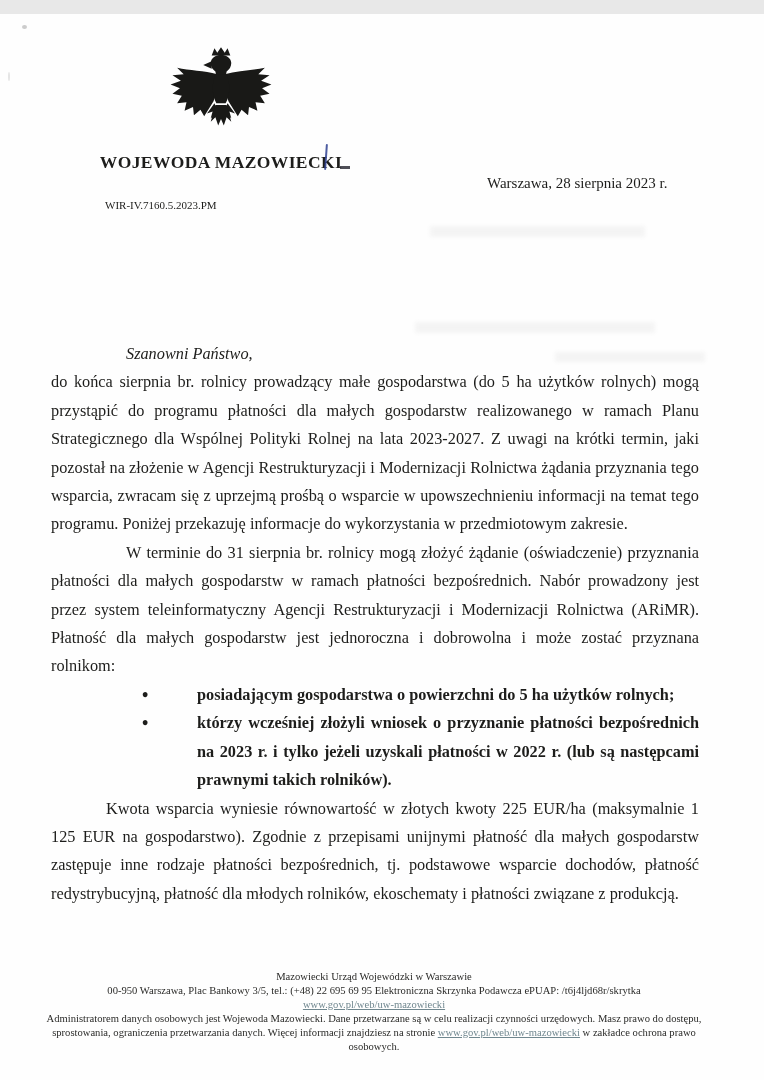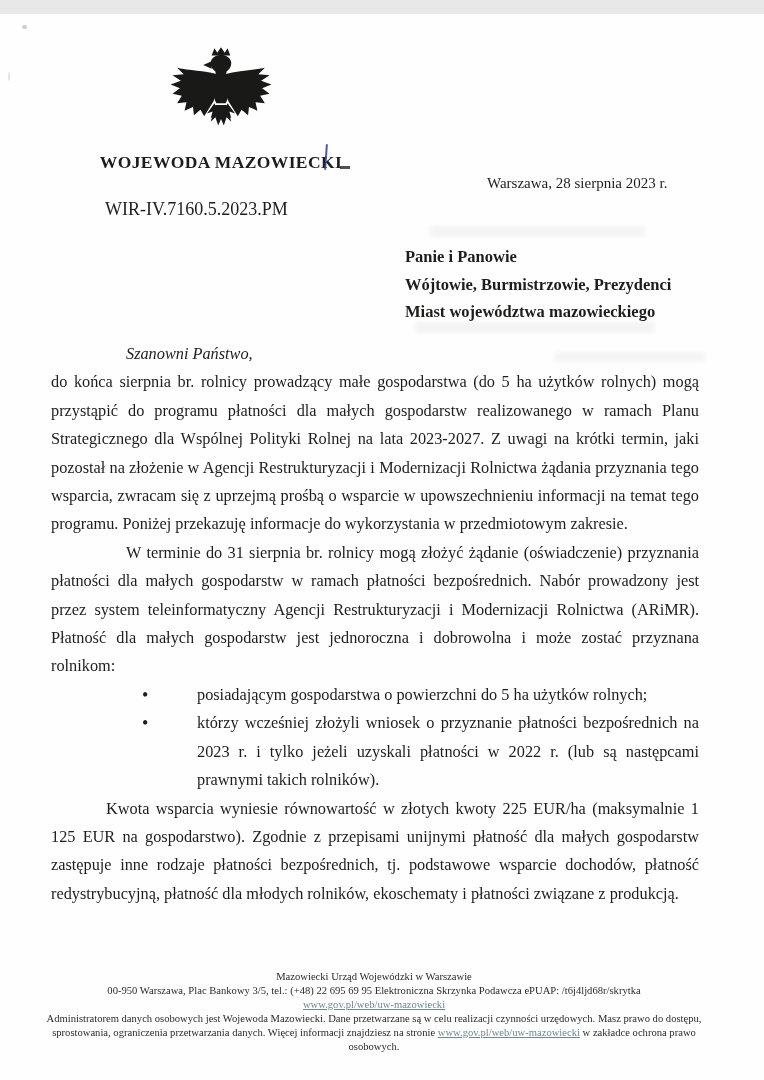--- a/index.html
+++ b/index.html
@@ -29,37 +29,37 @@
     background: #2e3f91;
     transform: rotate(4deg);
     border-radius: 1px;
     opacity: .85;
   }
   .pen-dot {
     position: absolute; left: 340px; top: 152px;
     width: 10px; height: 2.5px; background:#23232d; opacity:.8;
   }
   .place-date { position: absolute; left: 487px; top: 161px; font-size: 15px; white-space: nowrap; }
-  .ref-number { position: absolute; left: 105px; top: 185px; font-size: 18px; white-space: nowrap; }
+  .ref-number { position: absolute; left: 105px; top: 185px; font-size: 11px; white-space: nowrap; }
 
   
   .addressee { position: absolute; left: 405px; top: 229px; font-weight: bold; font-size: 16.5px; line-height: 27.5px; }
 
   
   .body-text {
     position: absolute; left: 51px; top: 326px; width: 648px;
     font-size: 16.3px; line-height: 28.4px;
     text-align: justify;
   }
   .body-text p { margin: 0; }
   .salutation { font-style: italic; text-indent: 75px; text-align: left; }
   .indent-lg { text-indent: 75px; }
   .indent-md { text-indent: 55px; }
   ul.points { margin: 0; padding: 0 0 0 146px; }
-  ul.points li { list-style: none; position: relative; text-align: justify; }
+  ul.points li { list-style: none; position: relative; text-align: justify; font-weight: bold; }
   ul.points li::before {
     content: "\2022";
     position: absolute; left: -55px; top: 0;
     font-size: 18px;
   }
 
   
   .footer {
     position: absolute; left: 44px; top: 956px; width: 660px;
     font-size: 10.6px; line-height: 13.9px;
@@ -103,25 +103,20 @@
       </svg>
     </span>
     <div class="institution">WOJEWODA MAZOWIECKI</div>
   </div>
   <div class="pen-mark" style="background: rgb(46, 63, 145);"></div>
   <div class="pen-dot"></div>
 
   <div class="place-date">Warszawa, 28 sierpnia 2023 r.</div>
   <div class="ref-number">WIR-IV.7160.5.2023.PM</div>
 
-  <div class="addressee">
-    <div>Panie i Panowie</div>
-    <div>Wójtowie, Burmistrzowie, Prezydenci</div>
-    <div>Miast województwa mazowieckiego</div>
-  </div>
 
   <div class="body-text">
     <p class="salutation">Szanowni Państwo,</p>
     <p>do końca sierpnia br. rolnicy prowadzący małe gospodarstwa (do 5 ha użytków rolnych) mogą przystąpić do programu płatności dla małych gospodarstw realizowanego w ramach Planu Strategicznego dla Wspólnej Polityki Rolnej na lata 2023-2027. Z uwagi na krótki termin, jaki pozostał na złożenie w Agencji Restrukturyzacji i Modernizacji Rolnictwa żądania przyznania tego wsparcia, zwracam się z uprzejmą prośbą o wsparcie w upowszechnieniu informacji na temat tego programu. Poniżej przekazuję informacje do wykorzystania w przedmiotowym zakresie.</p>
     <p class="indent-lg">W terminie do 31 sierpnia br. rolnicy mogą złożyć żądanie (oświadczenie) przyznania płatności dla małych gospodarstw w ramach płatności bezpośrednich. Nabór prowadzony jest przez system teleinformatyczny Agencji Restrukturyzacji i Modernizacji Rolnictwa (ARiMR). Płatność dla małych gospodarstw jest jednoroczna i dobrowolna i może zostać przyznana rolnikom:</p>
     <ul class="points">
       <li>posiadającym gospodarstwa o powierzchni do 5 ha użytków rolnych;</li>
       <li>którzy wcześniej złożyli wniosek o przyznanie płatności bezpośrednich na 2023 r. i tylko jeżeli uzyskali płatności w 2022 r. (lub są następcami prawnymi takich rolników).</li>
     </ul>
     <p class="indent-md">Kwota wsparcia wyniesie równowartość w złotych kwoty 225 EUR/ha (maksymalnie 1 125 EUR na gospodarstwo). Zgodnie z przepisami unijnymi płatność dla małych gospodarstw zastępuje inne rodzaje płatności bezpośrednich, tj. podstawowe wsparcie dochodów, płatność redystrybucyjną, płatność dla młodych rolników, ekoschematy i płatności związane z produkcją.</p>

